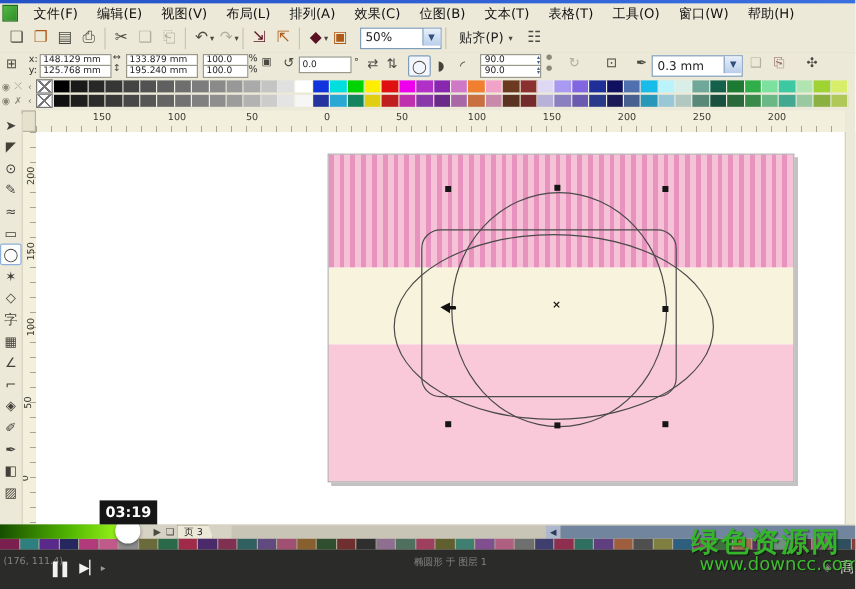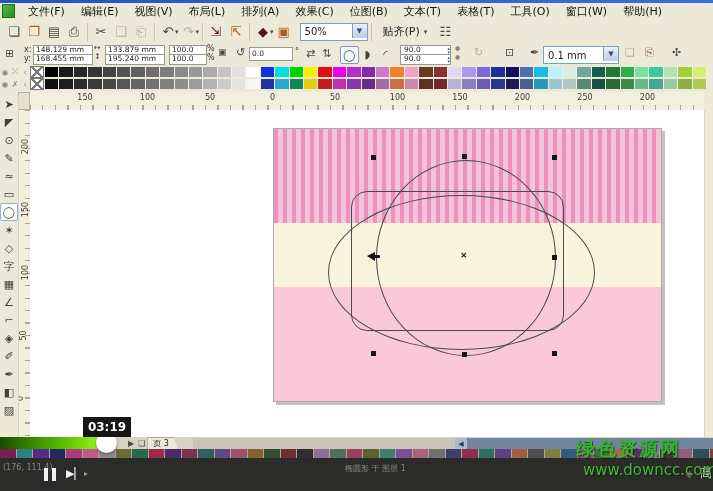--- a/index.html
+++ b/index.html
@@ -81,21 +81,21 @@
   .ghost{position:absolute;color:rgba(215,215,215,0.5);font-size:8px;white-space:nowrap}
   .ghost2{position:absolute;color:rgba(170,170,170,0.32);font-size:7px;white-space:nowrap}
   #pausebtn{position:absolute;left:44px;top:468px;width:14px;height:13px;z-index:26}
   #pausebtn span{position:absolute;top:0;width:4px;height:13px;background:#f2f2f2}
   #nextbtn{position:absolute;left:66px;top:467px;color:#f2f2f2;font-size:11px;z-index:26}
   #miniarrow{position:absolute;left:84px;top:469px;color:#9a9a9a;font-size:8px;z-index:26}
   #timelabel{position:absolute;left:92px;top:463px;font-size:15px;font-weight:bold;color:#fff;z-index:26}
   #timelabel .dur{color:#8f8f8f;font-weight:normal}
   #hdbtn{position:absolute;left:700px;top:465px;color:#ddd;font-size:12px;z-index:26}
   #quality-diamond{position:absolute;left:686px;top:469px;color:#8a8a8a;font-size:9px;z-index:26}
-  #watermark1{position:absolute;left:576px;top:436px;font-size:19px;font-weight:bold;color:#35b52a;letter-spacing:2px;z-index:40;text-shadow:1px 1px 1px rgba(0,0,0,.5)}
+  #watermark1{position:absolute;left:576px;top:436px;font-size:23px;font-weight:bold;color:#35b52a;letter-spacing:2px;z-index:40;text-shadow:1px 1px 1px rgba(0,0,0,.5)}
   #watermark2{position:absolute;left:583px;top:461px;font-size:15px;color:#3fbb2f;z-index:40;text-shadow:1px 1px 1px rgba(0,0,0,.5)}
 </style>
 </head>
 <body>
 
 <div class="app">
 
   <div class="abs" id="titlestrip"></div>
 
   <div class="abs" id="menubar">
@@ -145,21 +145,21 @@
     <span style="margin-left:8px;font-size:11px">贴齐(P)</span>
     <span class="dd" style="margin-left:4px">▾</span>
     <span class="tb-icon" style="margin-left:8px">☷</span>
   </div>
 
   <div class="abs" id="propbar">
     <span class="pico" style="left:5px;top:3px">⊞</span>
     <span class="plbl" style="left:24px;top:1px">x:</span>
     <div class="pfield" style="left:33px;top:1px;width:56px">148.129 mm</div>
     <span class="plbl" style="left:24px;top:10px">y:</span>
-    <div class="pfield" style="left:33px;top:10px;width:56px">168.455 mm</div>
+    <div class="pfield" style="left:33px;top:10px;width:56px">125.768 mm</div>
     <span class="pico" style="left:94px;top:-1px;font-size:8px">↔</span>
     <div class="pfield" style="left:105px;top:1px;width:56px">133.879 mm</div>
     <span class="pico" style="left:94px;top:8px;font-size:8px">↕</span>
     <div class="pfield" style="left:105px;top:10px;width:56px">195.240 mm</div>
     <div class="pfield" style="left:169px;top:1px;width:34px">100.0</div>
     <div class="pfield" style="left:169px;top:10px;width:34px">100.0</div>
     <span class="plbl" style="left:207px;top:0px">%</span>
     <span class="plbl" style="left:207px;top:9px">%</span>
     <span class="pico" style="left:218px;top:3px;font-size:9px">▣</span>
     <span class="pico" style="left:236px;top:2px">↺</span>
@@ -177,21 +177,21 @@
         <span>◜</span>
       </div>
     <div class="spin" style="left:400px;top:1px"><span>90.0</span><span class="ud">▴<br>▾</span></div>
     <div class="spin" style="left:400px;top:10px"><span>90.0</span><span class="ud">▴<br>▾</span></div>
     <span class="pico" style="left:455px;top:0px;font-size:6px;color:#8a887a">●</span>
     <span class="pico" style="left:455px;top:9px;font-size:6px;color:#8a887a">●</span>
     <span class="pico" style="left:474px;top:2px;color:#b3af9e">↻</span>
     <span class="pico" style="left:505px;top:2px">⊡</span>
     <span class="pico" style="left:530px;top:2px">✒</span>
     <div class="combo" style="position:absolute;left:543px;top:2px;width:70px">
-      <span>0.1 mm</span>
+      <span>0.3 mm</span>
       <span class="btn">▼</span>
     </div>
     <span class="pico" style="left:625px;top:2px;color:#b3af9e">❑</span>
     <span class="pico" style="left:645px;top:2px;color:#8c5a5a">⎘</span>
     <span class="pico" style="left:672px;top:2px">✣</span>
   </div>
 
   <div class="abs palrow" id="palette1">
       <span class="palctl">◉</span>
       <span class="palctl">⤬</span>

